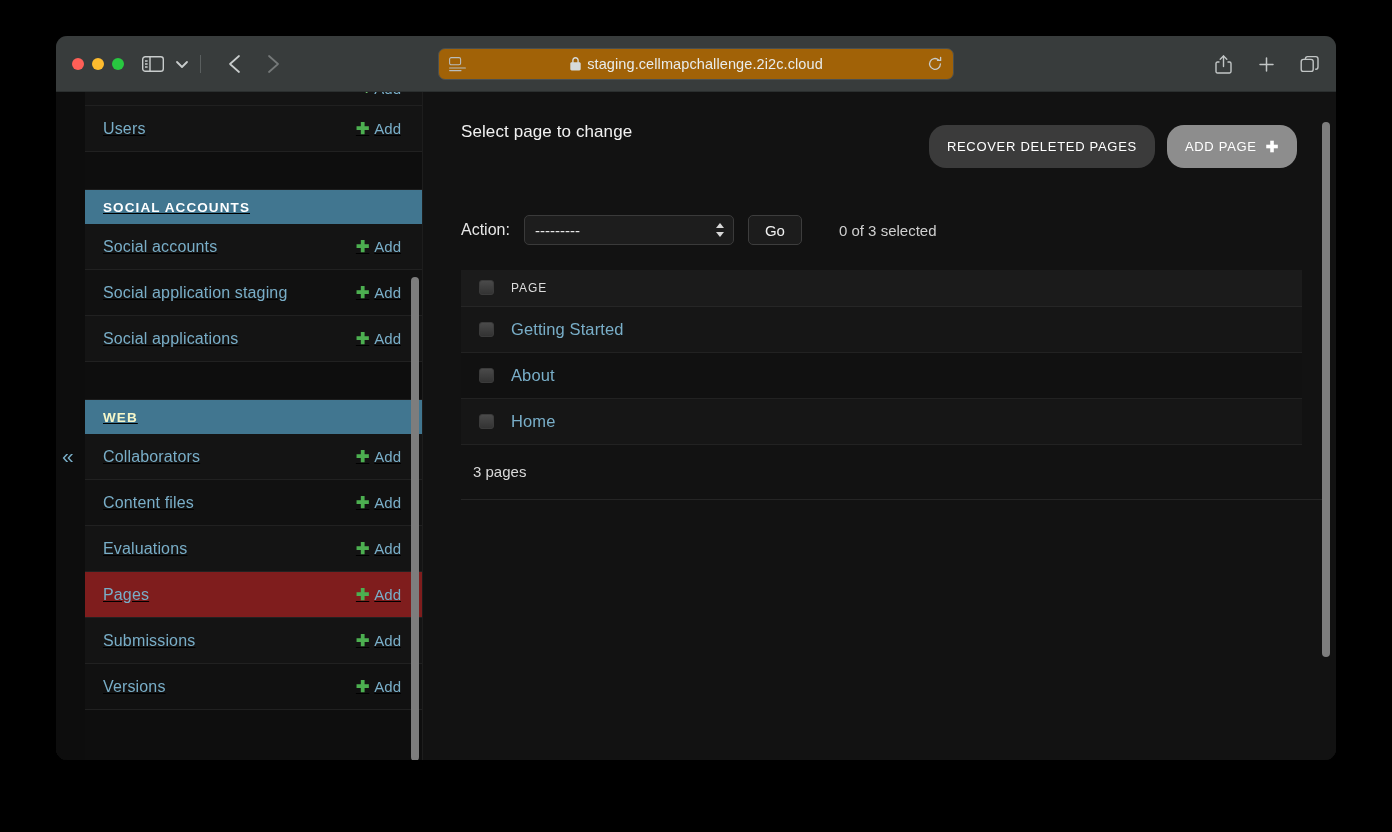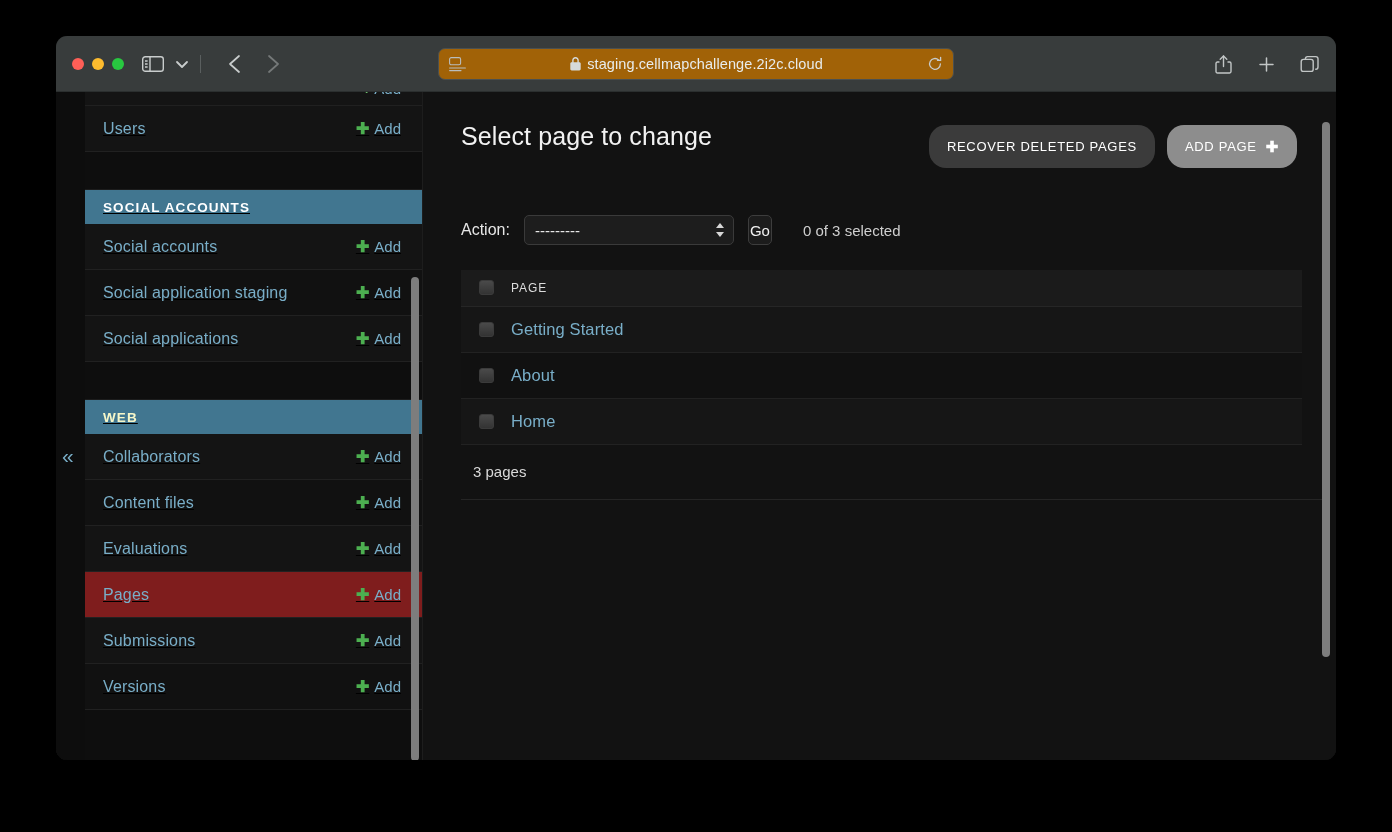--- a/index.html
+++ b/index.html
@@ -188,21 +188,21 @@
     overflow: hidden;
   }
   .main-inner { padding: 30px 36px 0 38px; }
 
   .content-head {
     display: flex; align-items: flex-start; justify-content: space-between;
     padding-right: 3px;
   }
   .page-title {
     color: #f2f2f2;
-    font-size: 25px;
+    font-size: 17px;
     font-weight: 400;
     letter-spacing: .1px;
   }
   .head-actions { display: flex; gap: 12px; align-items: center; margin-top: 3px; }
   .btn {
     border: none;
     border-radius: 17px;
     height: 43px;
     padding: 0 18px;
     font-size: 13px;
@@ -240,27 +240,27 @@
     transform: translateY(-50%);
     width: 10px; height: 18px;
     pointer-events: none;
     color: #d8d8d8;
   }
   .go-btn {
     background: #1c1c1c;
     border: 1px solid #3d3d3d;
     border-radius: 5px;
     height: 30px;
-    padding: 0 1px;
+    padding: 0 16px;
     color: #f0f0f0;
     font-size: 15px;
     font-family: "Liberation Sans", sans-serif;
     cursor: pointer;
   }
-  .sel-count { color: #cfcfcf; font-size: 15px; margin-left: 17px; }
+  .sel-count { color: #cfcfcf; font-size: 15px; margin-left: 23px; }
 
   
   .result-table {
     margin-top: 25px;
     width: 841px;
     border-collapse: collapse;
   }
   .result-table thead th {
     background: #1b1b1b;
     height: 36px;

